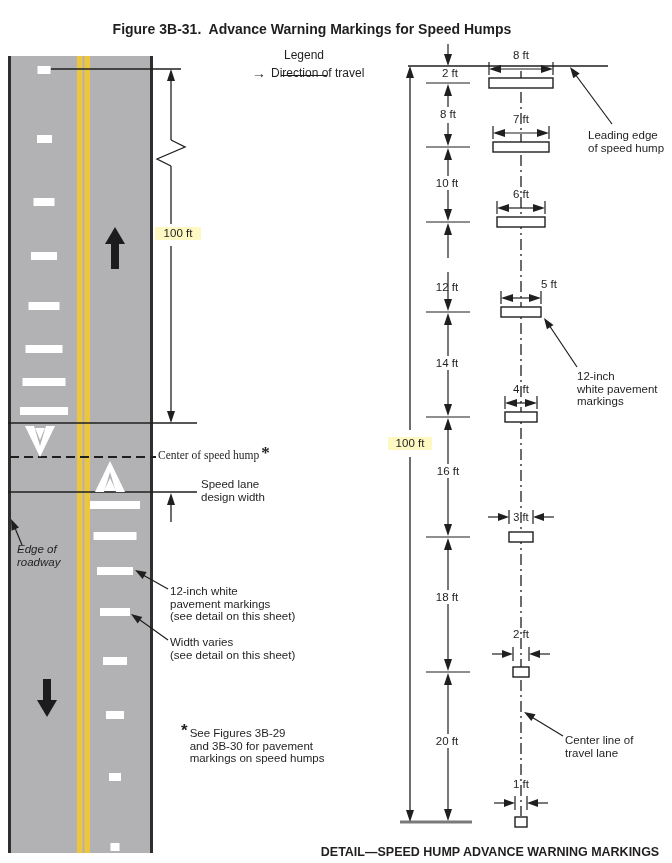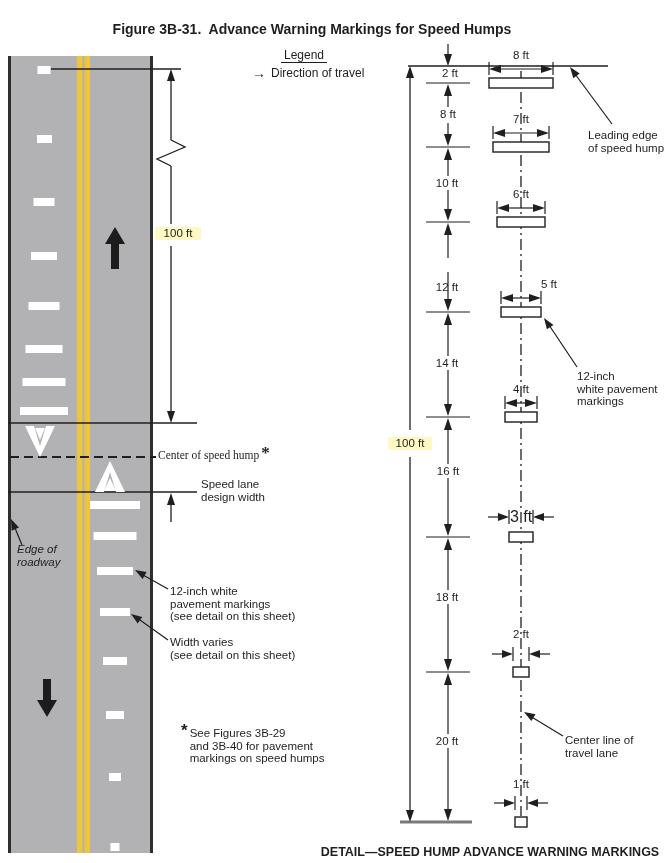--- a/index.html
+++ b/index.html
@@ -8,21 +8,21 @@
   #overlay{position:absolute;left:0;top:0;}
   .lbl{position:absolute;font-size:11.5px;line-height:12.5px;color:#1f1f1f;}
   .pre{white-space:pre-line;}
   .ctr{text-align:center;}
   .whitebg{background:#fef9c3;}
   #title{position:absolute;top:5px;left:0;width:624px;text-align:center;
          font-size:14px;font-weight:bold;white-space:pre;margin-top:16px;}
   #caption{position:absolute;left:290px;top:845px;width:400px;text-align:center;
            font-size:12.5px;font-weight:bold;}
   #legend-title{position:absolute;left:281px;top:48px;width:46px;text-align:center;
-                font-size:12px;border-bottom:1px solid #1f1f1f;padding-bottom:0;}
+                font-size:12px;border-bottom:1px solid #1f1f1f;padding-bottom:13px;}
   #legend-item{position:absolute;left:252px;top:66px;display:flex;align-items:center;gap:5px;font-size:12px;}
   #legend-item .arr{font-weight:bold;font-size:14px;line-height:12px;}
   .ast{font-weight:bold;font-size:17px;line-height:11px;position:relative;top:-2px;}
   .flexrow{display:flex;gap:2px;align-items:flex-start;}
 </style>
 </head>
 <body>
 
 <div id="fig">
 
@@ -286,41 +286,41 @@
   <div class="lbl pre" style="left:170px;top:585px;">12-inch white
 pavement markings
 (see detail on this sheet)</div>
 
   <div class="lbl pre" style="left:170px;top:636px;">Width varies
 (see detail on this sheet)</div>
 
   <div class="lbl flexrow" style="left:181px;top:727px;">
     <span class="ast">*</span>
     <span class="pre">See Figures 3B-29
-and 3B-40 for pavement
+and 3B-30 for pavement
 markings on speed humps</span>
   </div>
 
   <div class="lbl ctr" style="left:428px;top:67px;width:44px;">2 ft</div>
   <div class="lbl ctr" style="left:426px;top:108px;width:44px;">8 ft</div>
   <div class="lbl ctr" style="left:425px;top:177px;width:44px;">10 ft</div>
   <div class="lbl ctr" style="left:425px;top:259px;width:44px;margin-top:22px;">12 ft</div>
   <div class="lbl ctr" style="left:425px;top:357px;width:44px;">14 ft</div>
   <div class="lbl ctr" style="left:426px;top:465px;width:44px;">16 ft</div>
   <div class="lbl ctr" style="left:425px;top:591px;width:44px;">18 ft</div>
   <div class="lbl ctr" style="left:425px;top:735px;width:44px;">20 ft</div>
 
   <div class="lbl ctr whitebg" style="left:388px;top:437px;width:44px;">100 ft</div>
 
   <div class="lbl ctr" style="left:501px;top:49px;width:40px;">8 ft</div>
   <div class="lbl ctr" style="left:501px;top:113px;width:40px;">7 ft</div>
   <div class="lbl ctr" style="left:501px;top:188px;width:40px;">6 ft</div>
   <div class="lbl ctr" style="left:529px;top:278px;width:40px;">5 ft</div>
   <div class="lbl ctr" style="left:501px;top:383px;width:40px;">4 ft</div>
-  <div class="lbl ctr" style="left:509px;top:511px;width:24px;font-size:16px;">3 ft</div>
+  <div class="lbl ctr" style="left:509px;top:511px;width:24px;font-size:11px;">3 ft</div>
   <div class="lbl ctr" style="left:501px;top:628px;width:40px;">2 ft</div>
   <div class="lbl ctr" style="left:501px;top:778px;width:40px;">1 ft</div>
 
   <div class="lbl pre" style="left:588px;top:129px;">Leading edge
 of speed hump</div>
   <div class="lbl pre" style="left:577px;top:370px;">12-inch
 white pavement
 markings</div>
   <div class="lbl pre" style="left:565px;top:734px;">Center line of
 travel lane</div>

